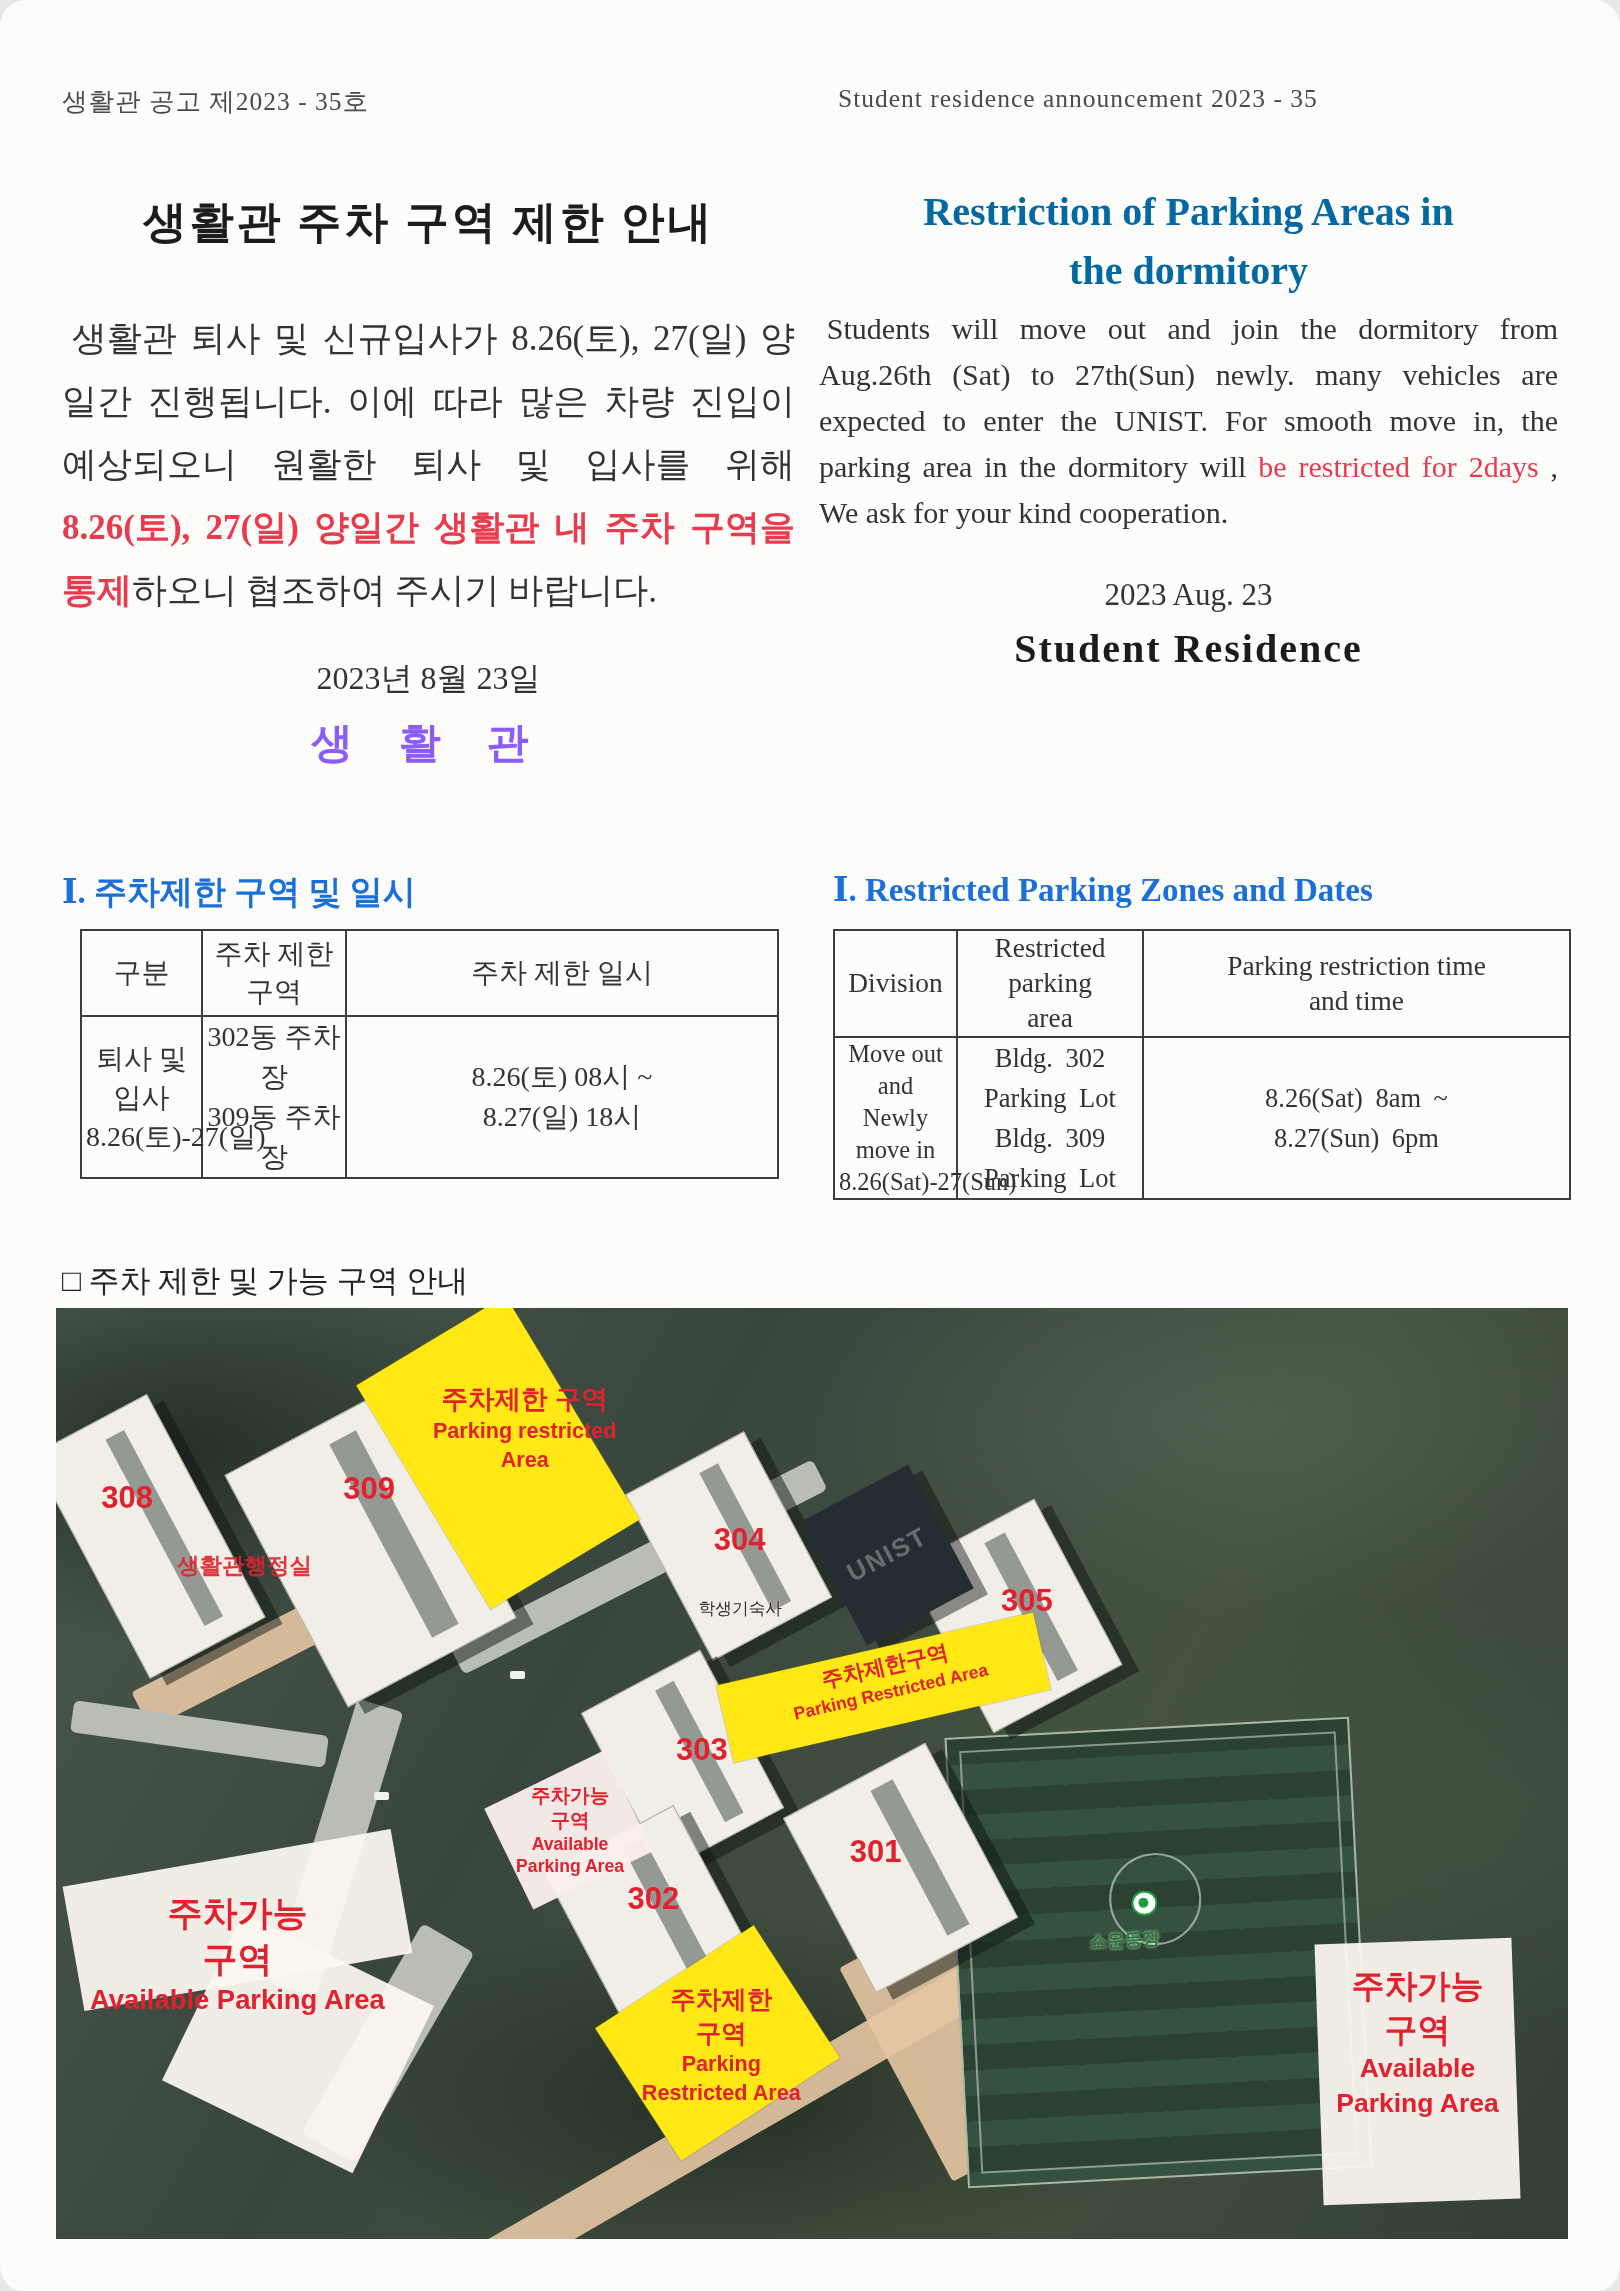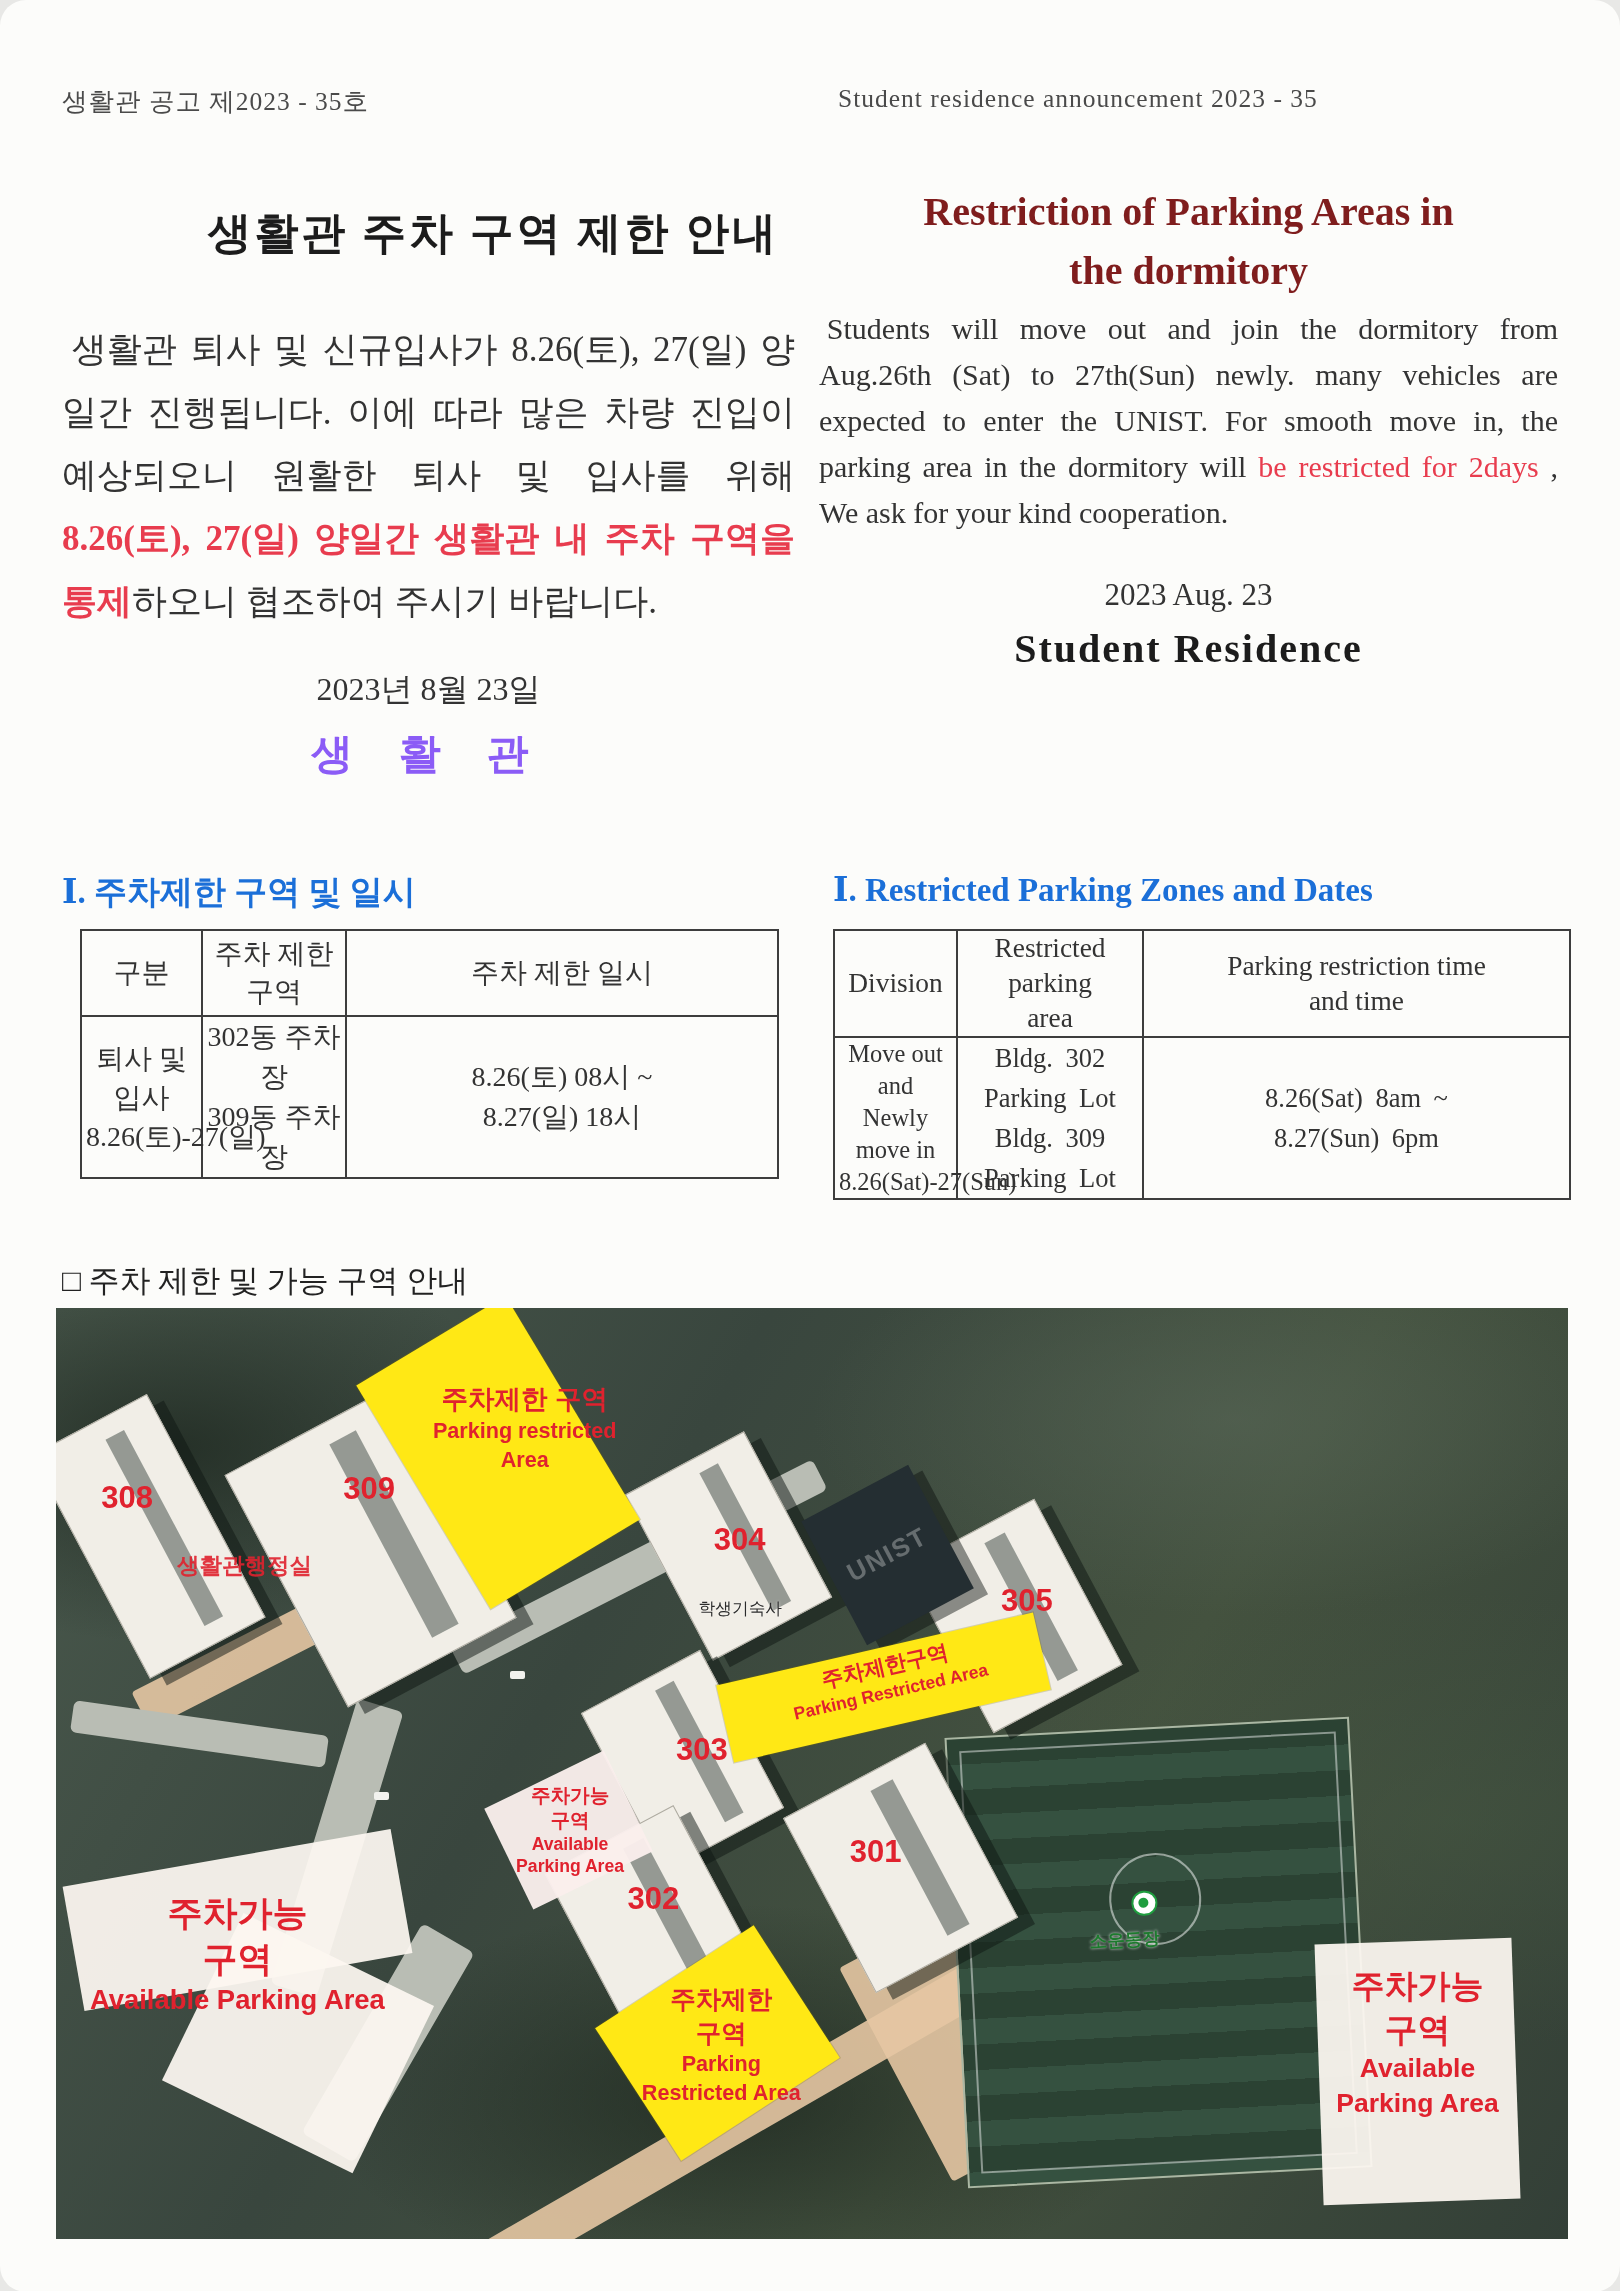--- a/index.html
+++ b/index.html
@@ -8,22 +8,22 @@
 
   
   .hdr{position:absolute;top:84px;font-size:25.5px;color:#4a4a4a;letter-spacing:1px;}
   .hdr-left{left:62px;}
   .hdr-right{left:838px;}
 
   
   .col{position:absolute;}
   .col-kr{left:62px;top:188px;width:733px;}
   .col-en{left:819px;top:182px;width:739px;}
-  .kr-title{font-size:44px;font-weight:bold;text-align:right;letter-spacing:2.9px;color:#1c1c1c;margin:16px;}
-  .en-title{font-size:40px;font-weight:bold;text-align:center;line-height:59px;color:#7f1d1d;margin:0;}
+  .kr-title{font-size:44px;font-weight:bold;text-align:center;letter-spacing:2.9px;color:#1c1c1c;margin:5px;}
+  .en-title{font-size:40px;font-weight:bold;text-align:center;line-height:59px;color:#0369a1;margin:0;}
   .kr-body{margin-top:55px;font-size:35px;line-height:63px;text-align:justify;color:#333;text-indent:9.8px;}
   .en-body{margin-top:6px;font-size:30px;line-height:46px;text-align:justify;color:#333;text-indent:7.8px;}
   .red-inline{color:#e83c4e;font-weight:bold;}
   .red-inline-en{color:#e83c4e;}
   .kr-date{margin-top:35px;text-align:center;font-size:32px;color:#333;}
   .kr-sig{margin-top:13.7px;text-align:center;font-size:42px;font-weight:bold;letter-spacing:17.6px;color:#8b5cf6;}
   .en-date{margin-top:41px;text-align:center;font-size:31px;color:#333;}
   .en-sig{margin-top:11.8px;text-align:center;font-size:40px;font-weight:bold;letter-spacing:2px;color:#1c1c1c;}
 
   

